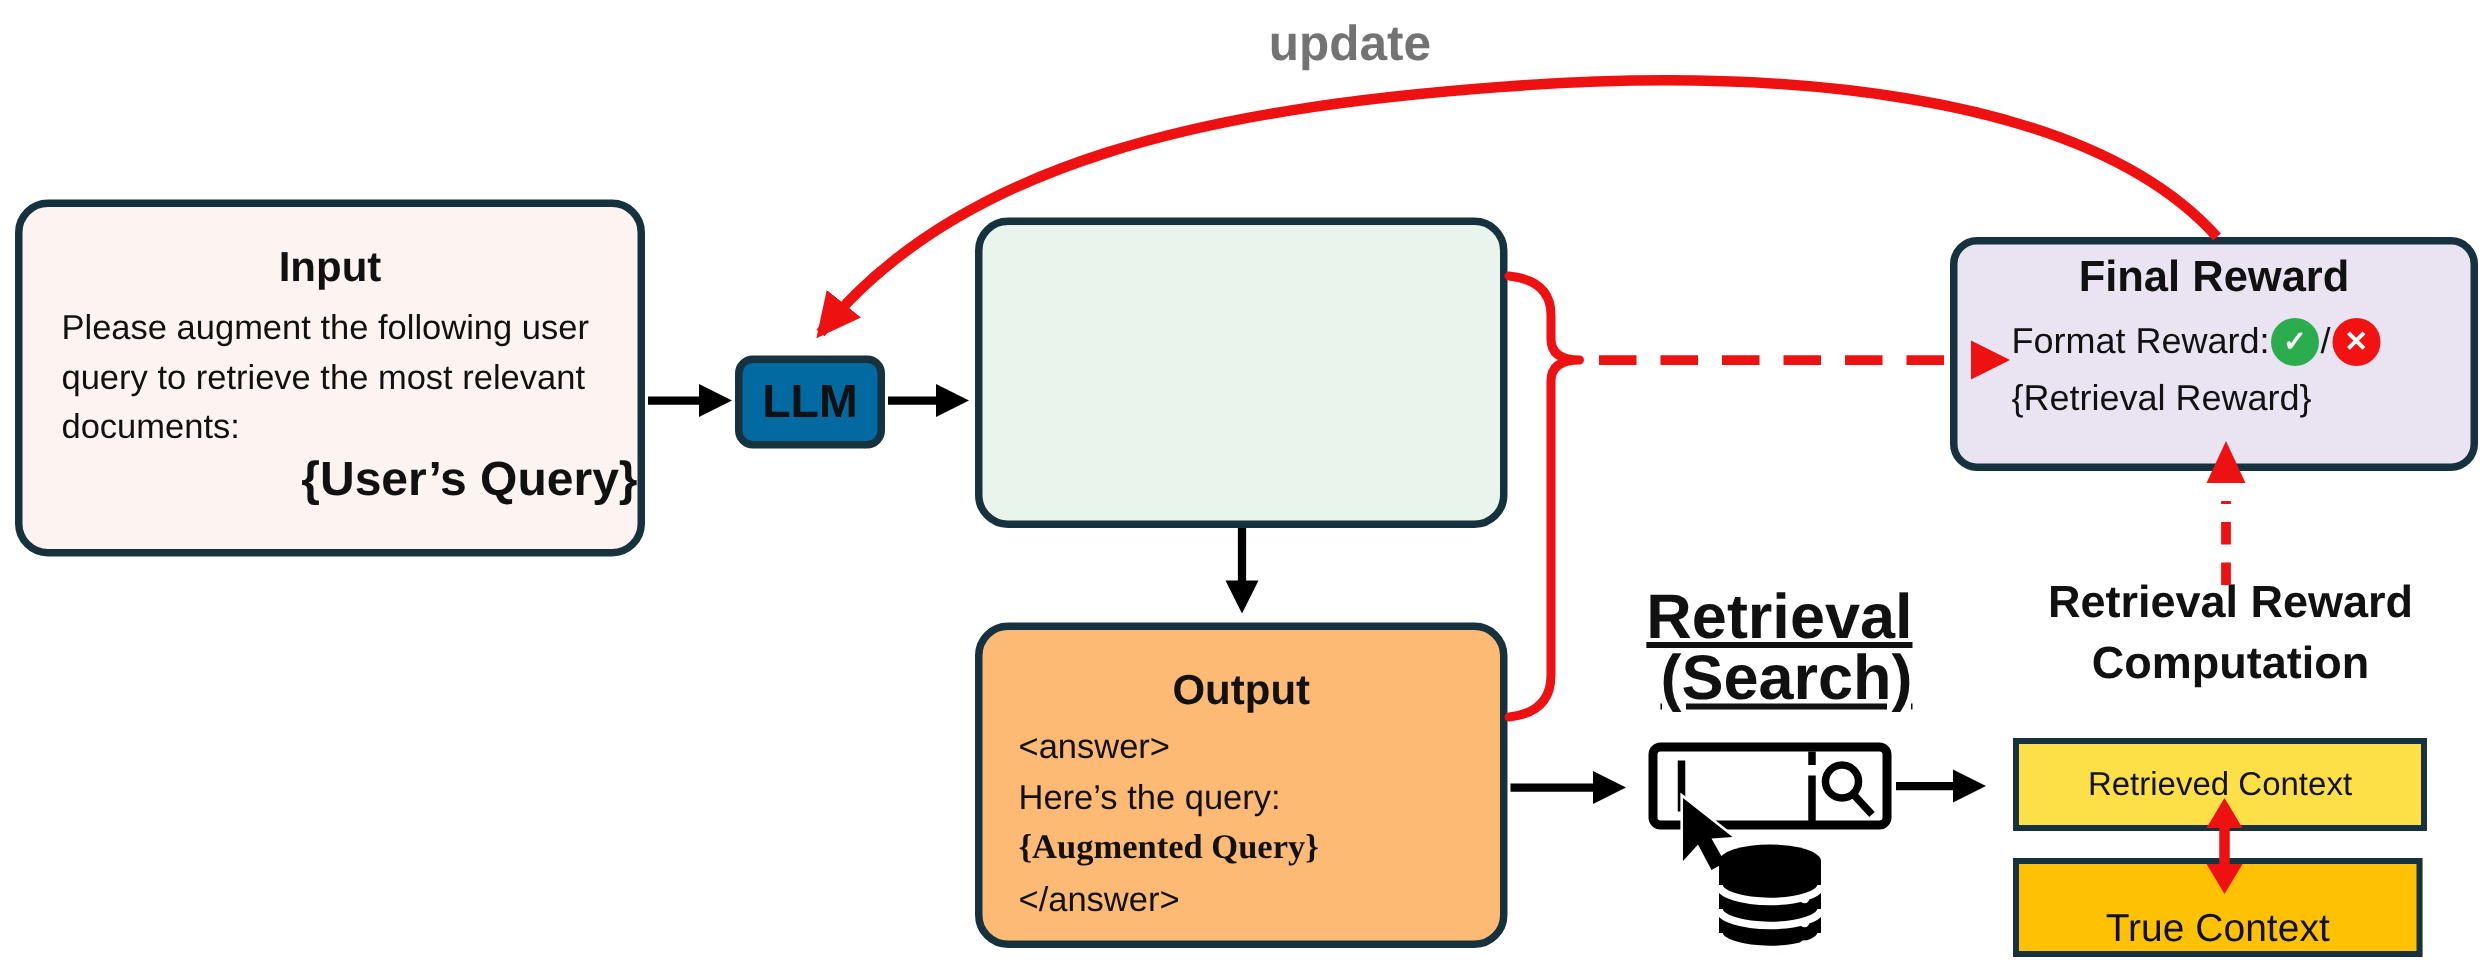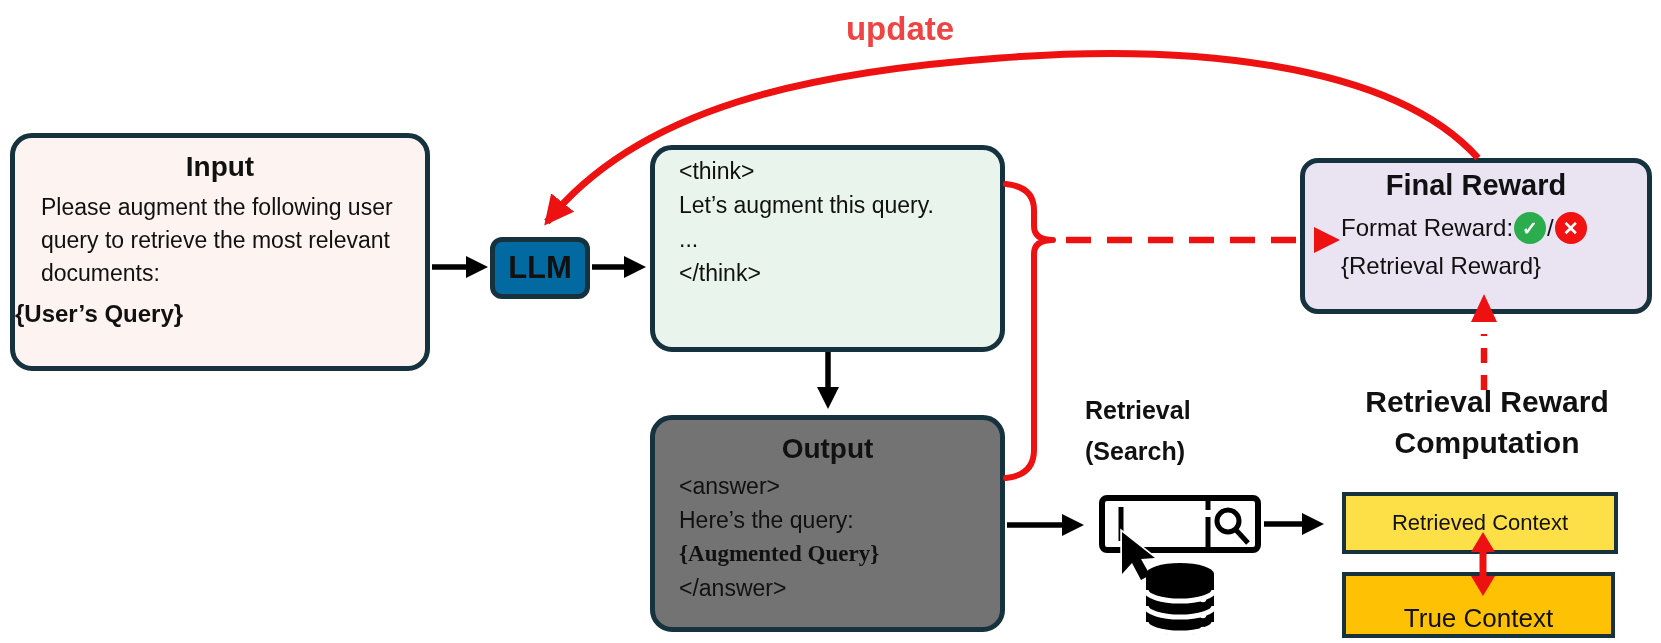--- a/index.html
+++ b/index.html
@@ -2,81 +2,75 @@
 <html><head>
 <meta charset="utf-8">
 <style>
   html,body{margin:0;padding:0;background:#fff;}
   #canvas{
     position:relative;width:1661px;height:643px;background:#ffffff;
     font-family:"Liberation Sans",sans-serif;color:#111;overflow:hidden;
   }
   .box{position:absolute;box-sizing:border-box;border:5px solid #16323e;background:#0369a1;}
   .rounded{border-radius:22px;}
-  .btitle{font-weight:bold;text-align:center;font-size:28px;margin-top:13px;}
+  .btitle{font-weight:bold;text-align:center;font-size:28px;margin-top:24px;}
   .blines{font-size:23px;line-height:34px;padding:4px 24px 0 24px;}
   .bold{font-weight:bold;font-family:Liberation Serif, serif;}
 
   #input-box{left:10px;top:133px;width:420px;height:238px;background:#fdf3f0;}
   #input-box .body{font-size:23px;line-height:33px;padding:8px 24px 0 26px;}
-  #input-box .variable{font-weight:bold;text-align:left;font-size:24px;margin-top:10px;}
+  #input-box .variable{font-weight:bold;text-align:right;font-size:32px;margin-top:0;}
 
   #llm-box{left:490px;top:237px;width:100px;height:62px;border-radius:12px;
     display:flex;align-items:center;justify-content:center;font-weight:bold;font-size:31px;}
 
   #reasoning-box{left:650px;top:145px;width:355px;height:207px;background:#e9f5ec;}
-  #output-box{left:650px;top:415px;width:355px;height:217px;background:#737373;}
+  #output-box{left:650px;top:415px;width:355px;height:217px;background:#fdba74;}
 
-  #retrieval-label{position:absolute;left:1085px;top:390px;width:190px;text-align:left;
-    font-weight:bold;font-size:25px;line-height:41px;}
+  #retrieval-label{position:absolute;left:1085px;top:390px;width:190px;text-align:right;
+    font-weight:bold;font-size:42px;line-height:41px;text-decoration:underline;}
 
   #reward-comp-title{position:absolute;left:1337px;top:381px;width:300px;text-align:center;
     font-weight:bold;font-size:30px;line-height:41px;}
 
   #retrieved-box{left:1342px;top:492px;width:276px;height:62px;background:#fde047;border-width:4px;
     display:flex;align-items:center;justify-content:center;font-size:22px;}
   #true-box{left:1342px;top:572px;width:273px;height:66px;background:#fec103;border-width:4px;
     display:flex;align-items:flex-end;justify-content:center;font-size:26px;}
 
   #final-box{left:1300px;top:158px;width:352px;height:156px;background:#e9e3f2;border-radius:18px;}
   #final-box .btitle{font-size:29px;margin-top:6px;}
   #final-line1{display:flex;align-items:center;gap:1px;font-size:24px;padding:10px 0 0 36px;}
   #final-line2{font-size:24px;padding:8px 0 0 36px;}
   .circle-icon{width:32px;height:32px;border-radius:50%;display:inline-flex;
     align-items:center;justify-content:center;color:#fff;font-weight:bold;font-size:19px;flex:0 0 auto;}
   #check-circle{background:#2bad4e;}
   #cross-circle{background:#f21212;}
 
   #update-label{position:absolute;left:825px;top:10px;width:150px;text-align:center;
-    color:#ef4444;font-weight:bold;font-size:33px;}
+    color:#737373;font-weight:bold;font-size:33px;}
 
   #overlay{position:absolute;left:0;top:0;width:1661px;height:643px;pointer-events:none;z-index:5;}
 </style>
 </head>
 <body>
 
 <div id="canvas">
 
   <div class="box rounded" id="input-box">
     <div class="btitle">Input</div>
     <div class="body">Please augment the following user query to retrieve the most relevant documents:</div>
     <div class="variable">{User’s Query}</div>
   </div>
 
   <div class="box" id="llm-box">
     <span>LLM</span>
   </div>
 
   <div class="box rounded" id="reasoning-box">
-    <div class="blines">
-      <div>&lt;think&gt;</div>
-      <div>Let’s augment this query.</div>
-      <div>...</div>
-      <div>&lt;/think&gt;</div>
-    </div>
   </div>
 
   <div class="box rounded" id="output-box">
     <div class="btitle">Output</div>
     <div class="blines">
       <div>&lt;answer&gt;</div>
       <div>Here’s the query:</div>
       <div class="bold">{Augmented Query}</div>
       <div>&lt;/answer&gt;</div>
     </div>

